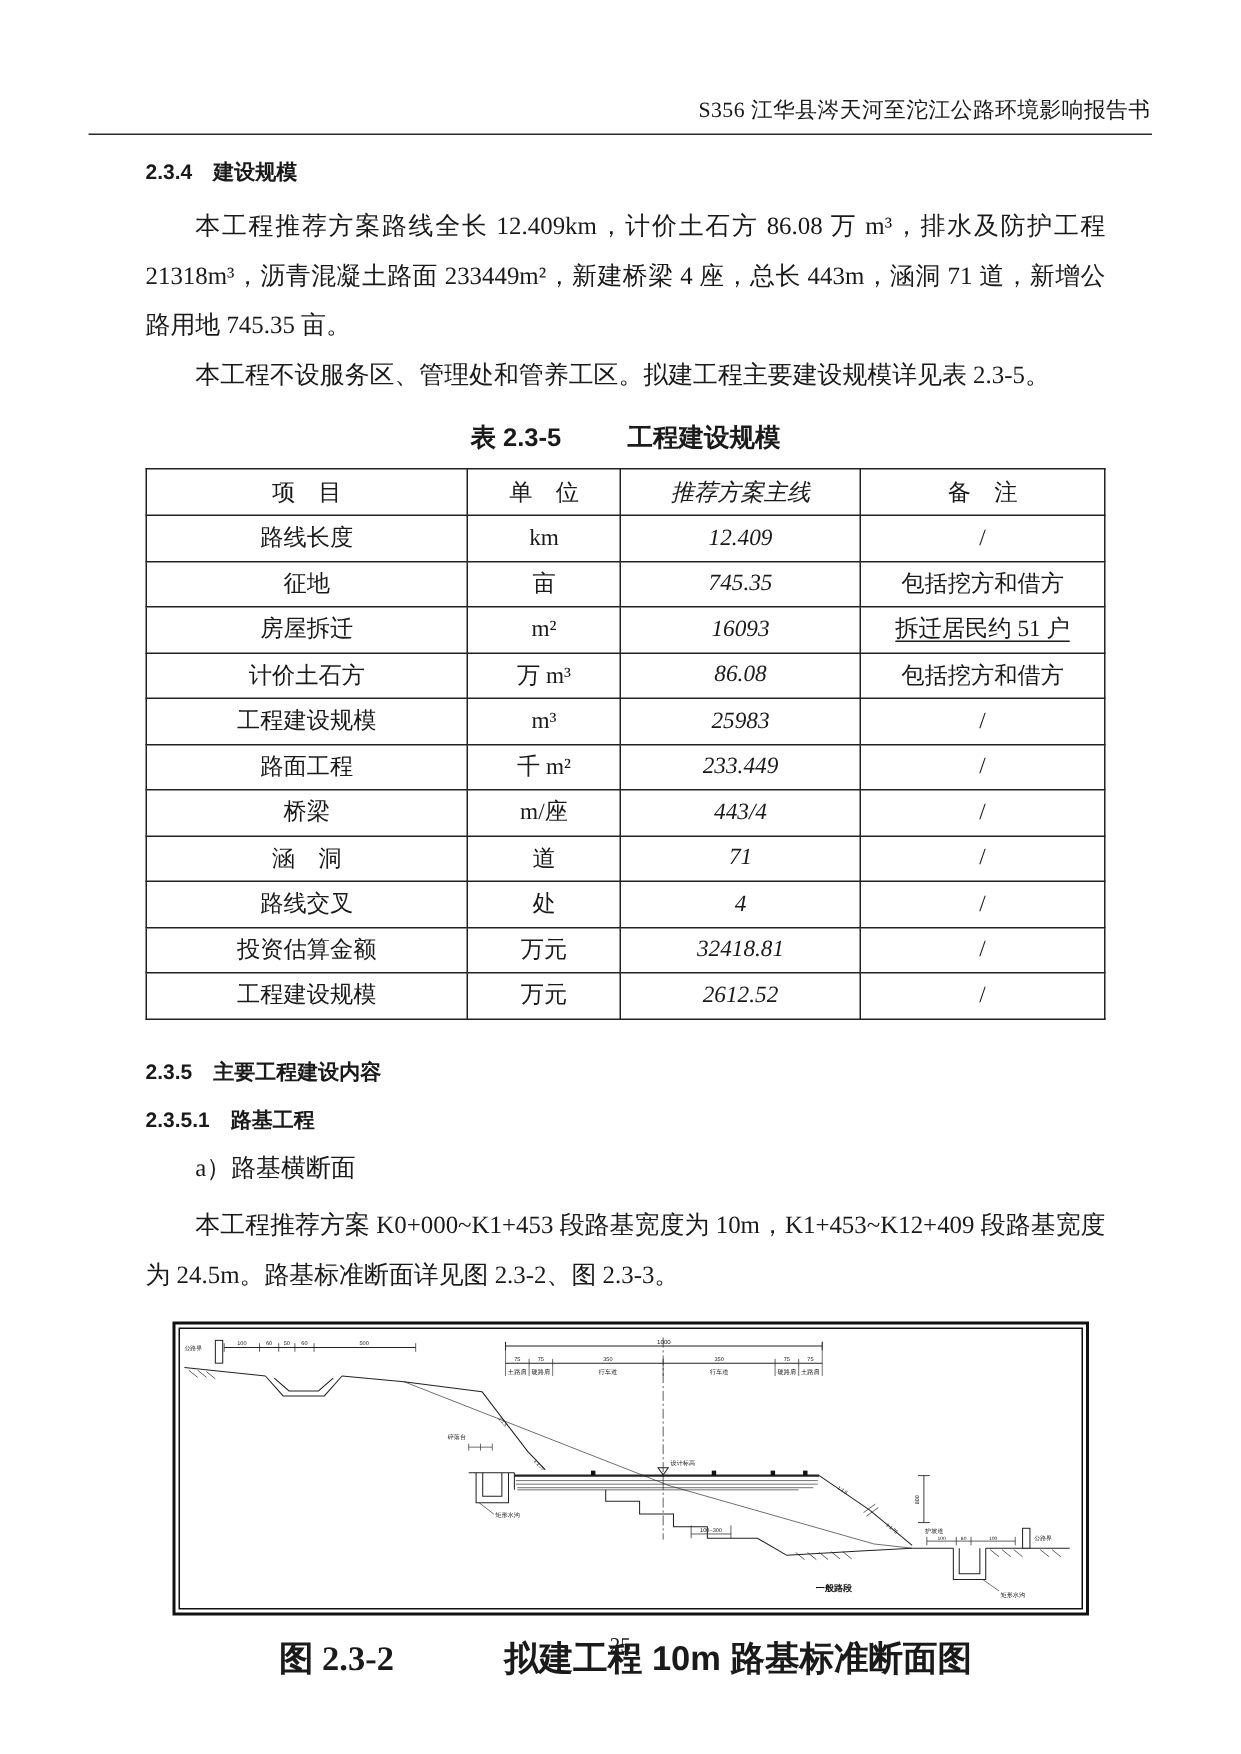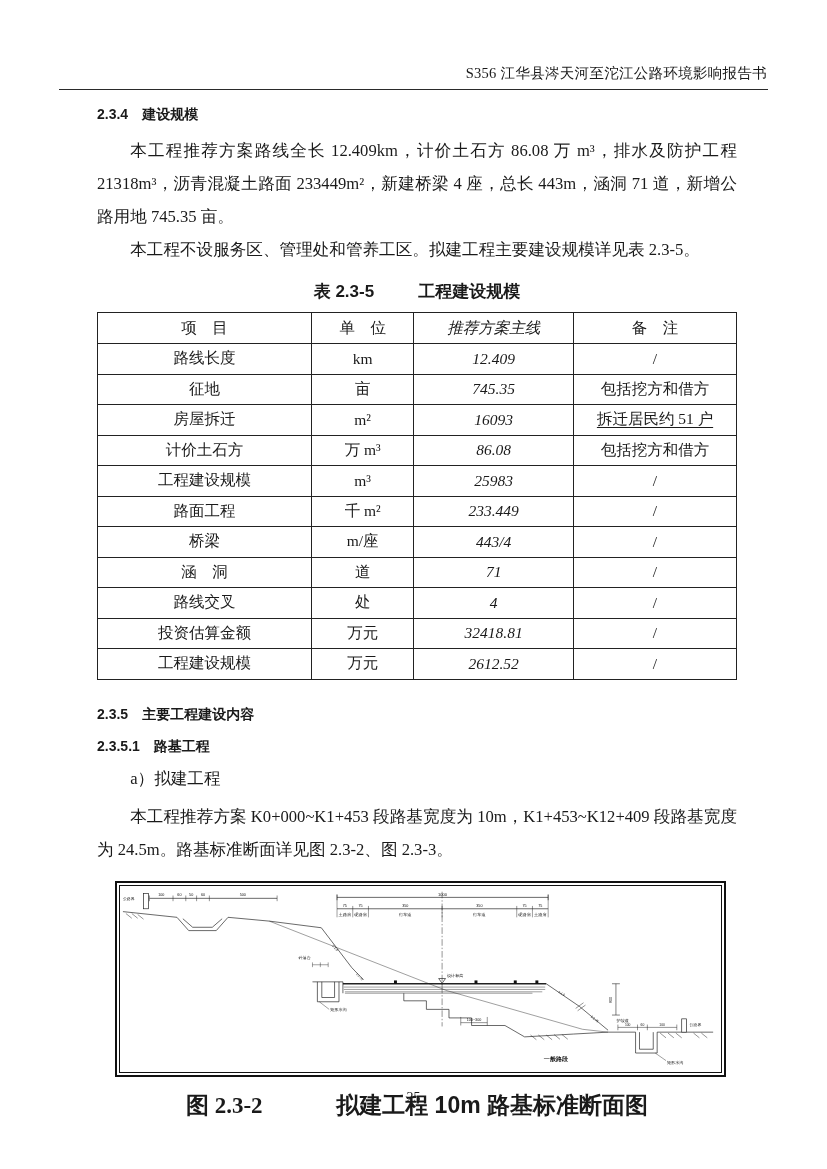--- a/index.html
+++ b/index.html
@@ -141,21 +141,21 @@
     </table>
 
     <p class="h-sec mt26">
       <span class="num">2.3.5</span><span>主要工程建设内容</span>
     </p>
 
     <p class="h-sec mt14">
       <span class="num">2.3.5.1</span><span>路基工程</span>
     </p>
 
-    <p class="sub-item mt12">a）拟建工程</p>
+    <p class="sub-item mt12">a）路基横断面</p>
 
     <p class="para mt10">本工程推荐方案 K0+000~K1+453 段路基宽度为 10m，K1+453~K12+409 段路基宽度为 24.5m。路基标准断面详见图 2.3-2、图 2.3-3。</p>
 
     <div class="fig-outer">
       <div class="fig-inner">
         <svg viewBox="0 0 612 196" preserveAspectRatio="none">
           <g stroke="#222" stroke-width="0.7" fill="none">
 
             <polyline points="3,27 58,33"></polyline>
             <polyline points="58,33 70,47 98,47 110,33"></polyline>

